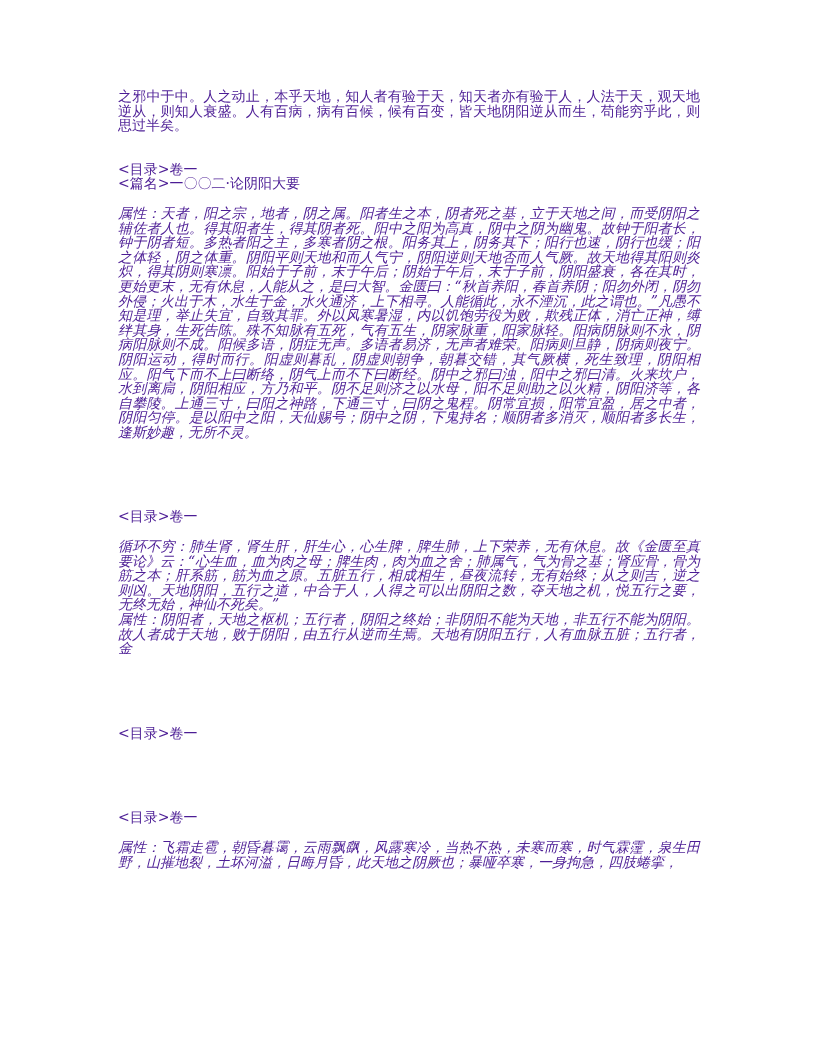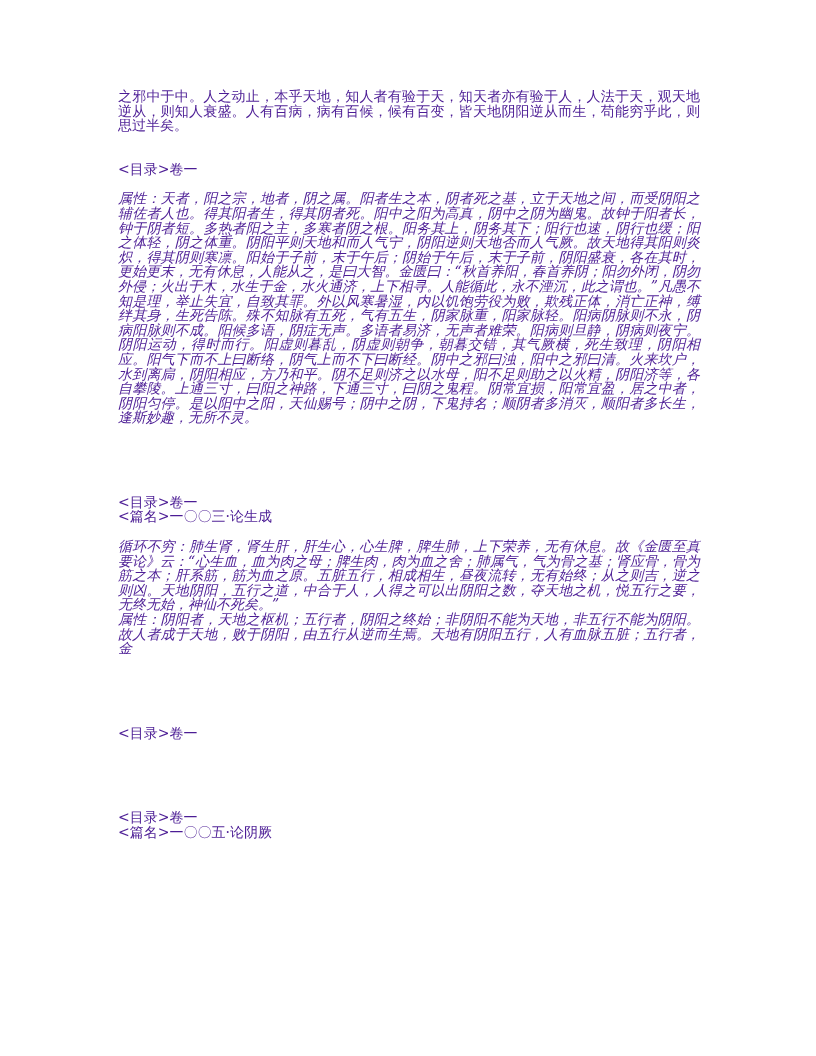--- a/index.html
+++ b/index.html
@@ -29,36 +29,38 @@
 </style>
 </head>
 <body>
 
 <div class="page">
 
   <p class="para">之邪中于中。人之动止，本乎天地，知人者有验于天，知天者亦有验于人，人法于天，观天地逆从，则知人衰盛。人有百病，病有百候，候有百变，皆天地阴阳逆从而生，苟能穷乎此，则思过半矣。</p>
 
   <section class="sec sec-first">
     <p>&lt;目录&gt;卷一</p>
+    <p>&lt;篇名&gt;一〇〇二·论阴阳大要</p>
     <div class="sec-body">
       <p>属性：天者，阳之宗，地者，阴之属。阳者生之本，阴者死之基，立于天地之间，而受阴阳之辅佐者人也。得其阳者生，得其阴者死。阳中之阳为高真，阴中之阴为幽鬼。故钟于阳者长，钟于阴者短。多热者阳之主，多寒者阴之根。阳务其上，阴务其下；阳行也速，阴行也缓；阳之体轻，阴之体重。阴阳平则天地和而人气宁，阴阳逆则天地否而人气厥。故天地得其阳则炎炽，得其阴则寒凛。阳始于子前，末于午后；阴始于午后，末于子前，阴阳盛衰，各在其时，更始更末，无有休息，人能从之，是曰大智。金匮曰：“秋首养阳，春首养阴；阳勿外闭，阴勿外侵；火出于木，水生于金，水火通济，上下相寻。人能循此，永不湮沉，此之谓也。”凡愚不知是理，举止失宜，自致其罪。外以风寒暑湿，内以饥饱劳役为败，欺残正体，消亡正神，缚绊其身，生死告陈。殊不知脉有五死，气有五生，阴家脉重，阳家脉轻。阳病阴脉则不永，阴病阳脉则不成。阳候多语，阴症无声。多语者易济，无声者难荣。阳病则旦静，阴病则夜宁。阴阳运动，得时而行。阳虚则暮乱，阴虚则朝争，朝暮交错，其气厥横，死生致理，阴阳相应。阳气下而不上曰断络，阴气上而不下曰断经。阴中之邪曰浊，阳中之邪曰清。火来坎户，水到离扃，阴阳相应，方乃和平。阴不足则济之以水母，阳不足则助之以火精，阴阳济等，各自攀陵。上通三寸，曰阳之神路，下通三寸，曰阴之鬼程。阴常宜损，阳常宜盈，居之中者，阴阳匀停。是以阳中之阳，天仙赐号；阴中之阴，下鬼持名；顺阴者多消灭，顺阳者多长生，逢斯妙趣，无所不灵。</p>
     </div>
   </section>
 
   <section class="sec">
     <p>&lt;目录&gt;卷一</p>
-    <p>&lt;篇名&gt;一〇〇三·论生成</p>
     <div class="sec-body">
       <p>循环不穷：肺生肾，肾生肝，肝生心，心生脾，脾生肺，上下荣养，无有休息。故《金匮至真要论》云：“心生血，血为肉之母；脾生肉，肉为血之舍；肺属气，气为骨之基；肾应骨，骨为筋之本；肝系筋，筋为血之原。五脏五行，相成相生，昼夜流转，无有始终；从之则吉，逆之则凶。天地阴阳，五行之道，中合于人，人得之可以出阴阳之数，夺天地之机，悦五行之要，无终无始，神仙不死矣。”</p>
       <p>属性：阴阳者，天地之枢机；五行者，阴阳之终始；非阴阳不能为天地，非五行不能为阴阳。故人者成于天地，败于阴阳，由五行从逆而生焉。天地有阴阳五行，人有血脉五脏；五行者，金</p>
     </div>
   </section>
 
   <section class="sec">
     <p>&lt;目录&gt;卷一</p>
   </section>
 
   <section class="sec">
     <p>&lt;目录&gt;卷一</p>
-    <p>&lt;篇名&gt;一〇〇五·论阴厥</p>
+    <div class="sec-body">
+      <p>属性：飞霜走雹，朝昏暮霭，云雨飘飖，风露寒冷，当热不热，未寒而寒，时气霖霪，泉生田野，山摧地裂，土坏河溢，日晦月昏，此天地之阴厥也；暴哑卒寒，一身拘急，四肢蜷挛，</p>
+    </div>
   </section>
 
 </div>
 
 </body></html>

